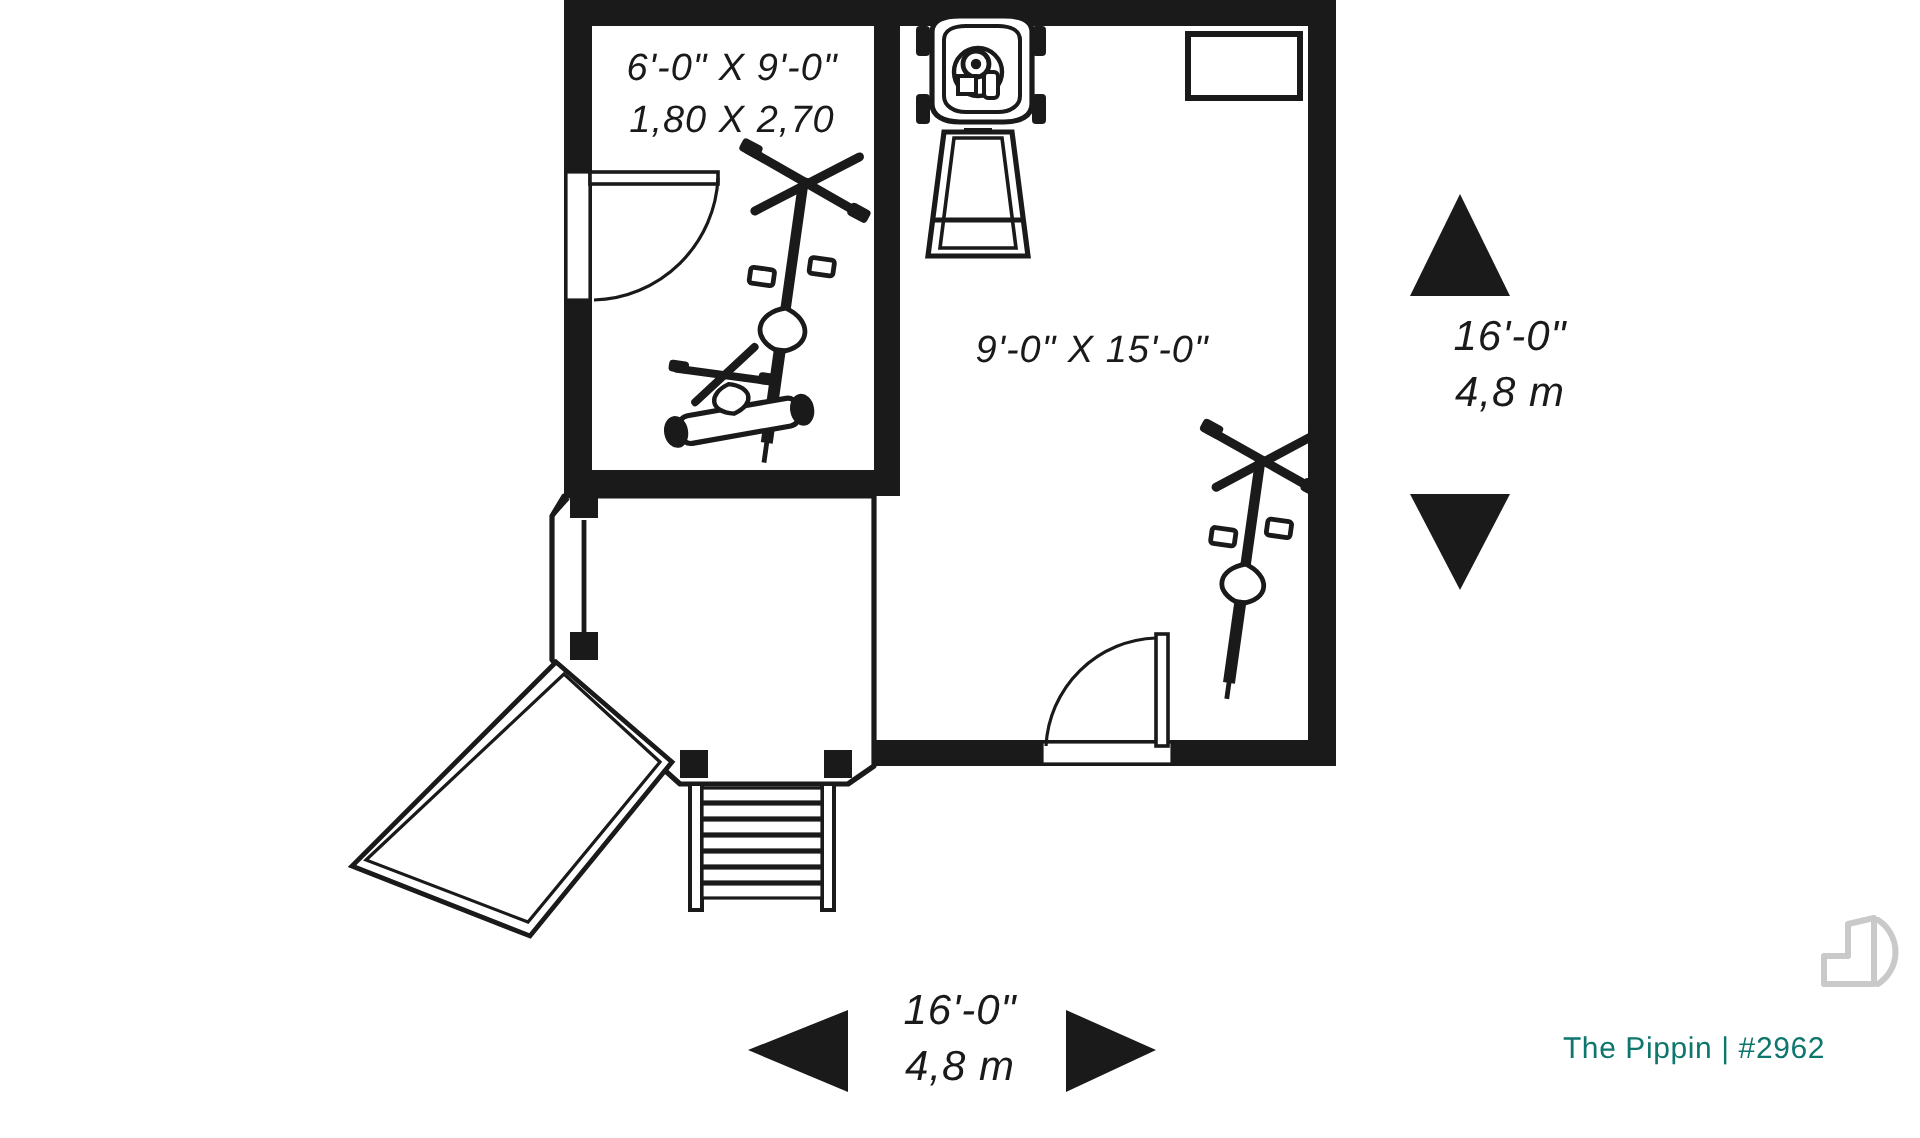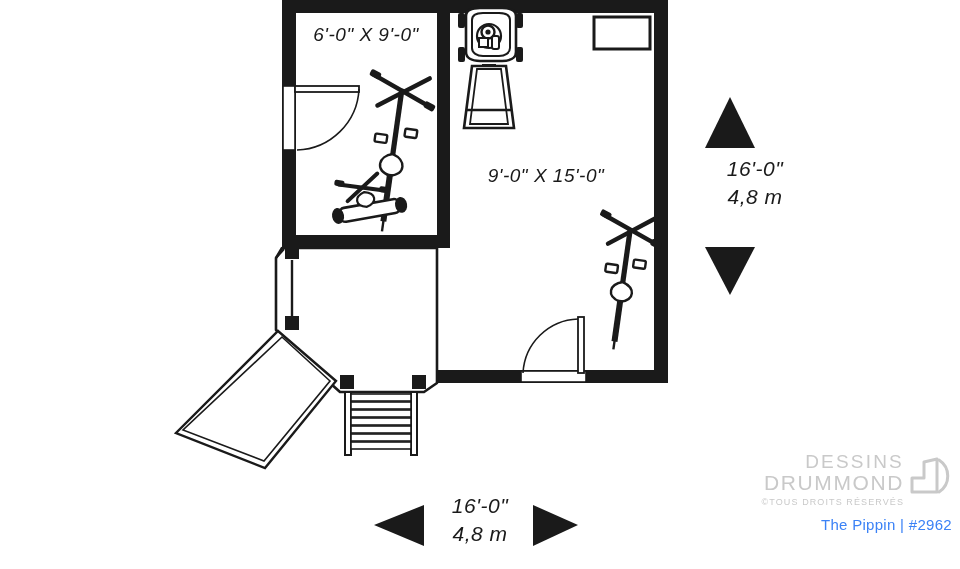--- a/index.html
+++ b/index.html
@@ -119,24 +119,24 @@
     right: 0;
     top: 4px;
     width: 46px;
     height: 42px;
   }
   #plan-caption {
     position: absolute;
     left: 0;
     top: 64px;
     width: 210px;
-    text-align: right;
+    text-align: center;
     font-family: "Liberation Sans", sans-serif;
     font-size: 15px;
-    color: #3b82f6;
+    color: #0f766e;
     letter-spacing: 0.3px;
     white-space: nowrap;
   }
 </style>
 </head>
 <body>
 
 <div id="plan-root">
 
   <svg class="plan-svg" viewBox="0 0 960 569">
@@ -301,43 +301,39 @@
     </g>
     <g>
       <polygon points="374,525 424,505 424,546" fill="#1a1a1a"></polygon>
       <polygon points="578,525 533,505 533,546" fill="#1a1a1a"></polygon>
     </g>
 
   </svg>
 
   <div class="label-block" id="room-a-label">
     <span class="line">6'-0" X 9'-0"</span>
+    <span class="line">1,80 X 2,70</span>
   </div>
 
   <div class="label-block" id="room-b-label">
     <span class="line">9'-0" X 15'-0"</span>
   </div>
 
   <div class="label-block" id="dim-right-label">
     <span class="line">16'-0"</span>
     <span class="line">4,8 m</span>
   </div>
 
   <div class="label-block" id="dim-bottom-label">
     <span class="line">16'-0"</span>
     <span class="line">4,8 m</span>
   </div>
 
   <div id="branding">
     <div id="brand-logo-wrap">
-      <div id="brand-text-col">
-        <span class="brand-line1">DESSINS</span>
-        <span class="brand-line2">DRUMMOND</span>
-        <span class="brand-rights">©TOUS DROITS RÉSERVÉS</span>
-      </div>
       <svg id="brand-mark" viewBox="0 0 46 42">
         <path d="M 6 36 L 6 22 L 18 22 L 18 6 L 31 3 L 31 36 Z" fill="none" stroke="#c9c9c9" stroke-width="3" stroke-linejoin="round"></path>
         <path d="M 33 4 A 19 19 0 0 1 33 36" fill="none" stroke="#c9c9c9" stroke-width="3" stroke-linecap="round"></path>
       </svg>
     </div>
     <div id="plan-caption">The Pippin | #2962</div>
   </div>
 
 </div>
 

